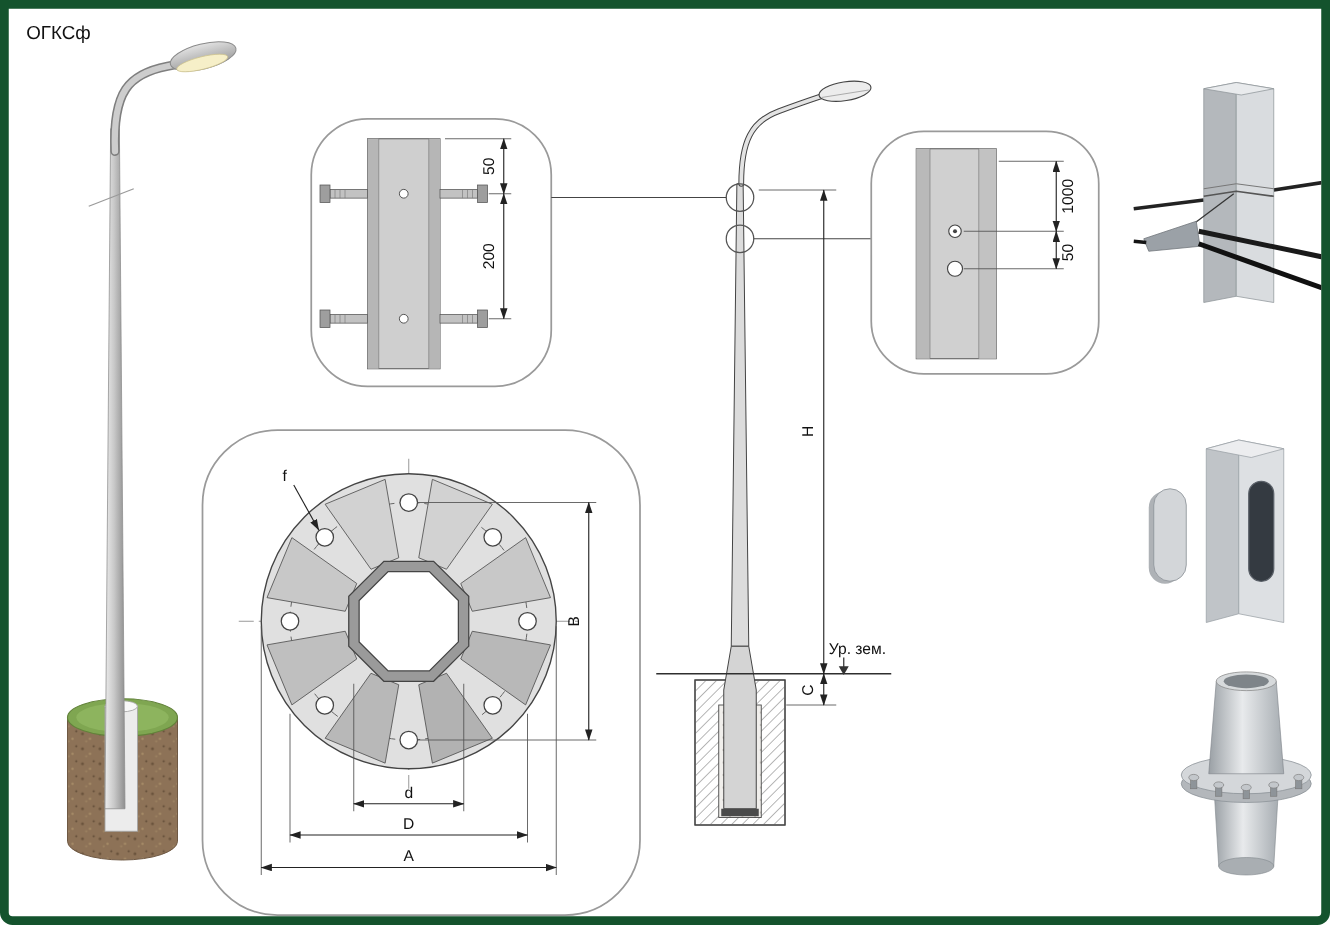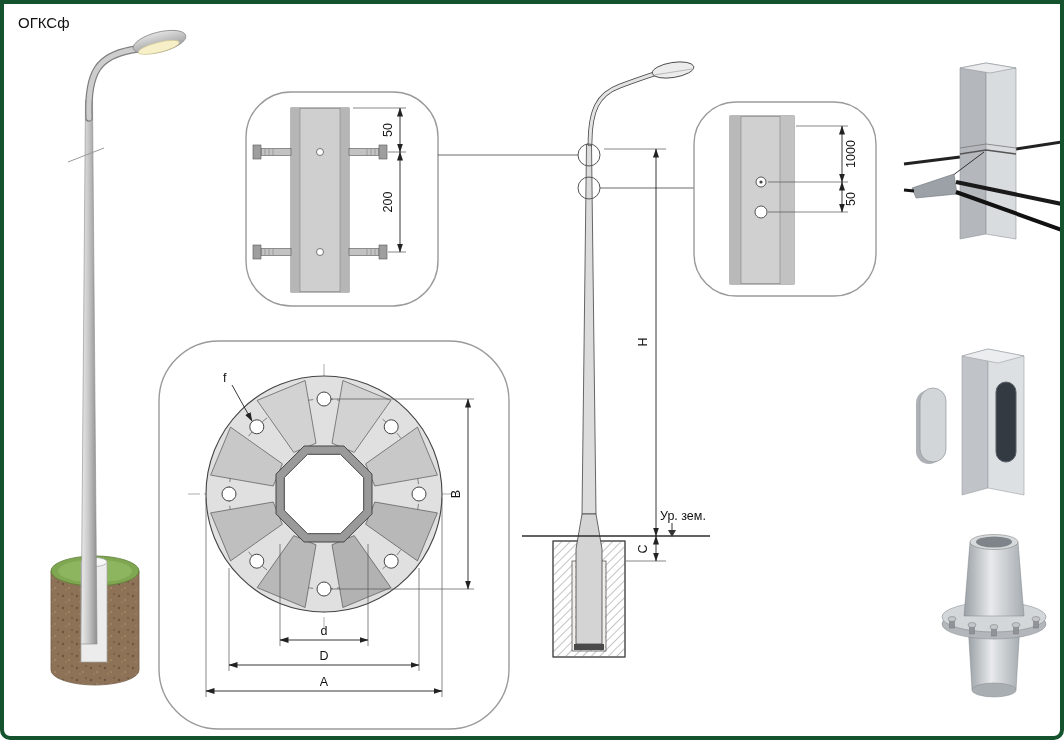--- a/index.html
+++ b/index.html
@@ -1,17 +1,17 @@
 <!DOCTYPE html>
 <html><head>
 <meta charset="utf-8">
 <style>
   html,body{margin:0;padding:0;background:#ffffff;}
   .canvas{position:relative;width:1064px;height:740px;background:#ffffff;
-          border:4px solid #14532d;box-sizing:border-box;
+          border:7px solid #14532d;box-sizing:border-box;
           border-radius:0 0 10px 10px;overflow:hidden;
           font-family:"Liberation Sans",sans-serif;}
   svg{display:block;}
   .lbl{font-family:"Liberation Sans",sans-serif;font-size:12.5px;fill:#111;}
   .title{font-family:"Liberation Sans",sans-serif;font-size:15px;fill:#111;}
   .dim{stroke:#222;stroke-width:0.9;fill:none;}
   .ext{stroke:#555;stroke-width:0.7;fill:none;}
   .thin{stroke:#444;stroke-width:0.8;fill:none;}
   .callout{fill:#ffffff;stroke:#9a9a9a;stroke-width:1.4;}
   .cl{stroke:#8a8a8a;stroke-width:0.7;stroke-dasharray:12 4 3 4;fill:none;}

